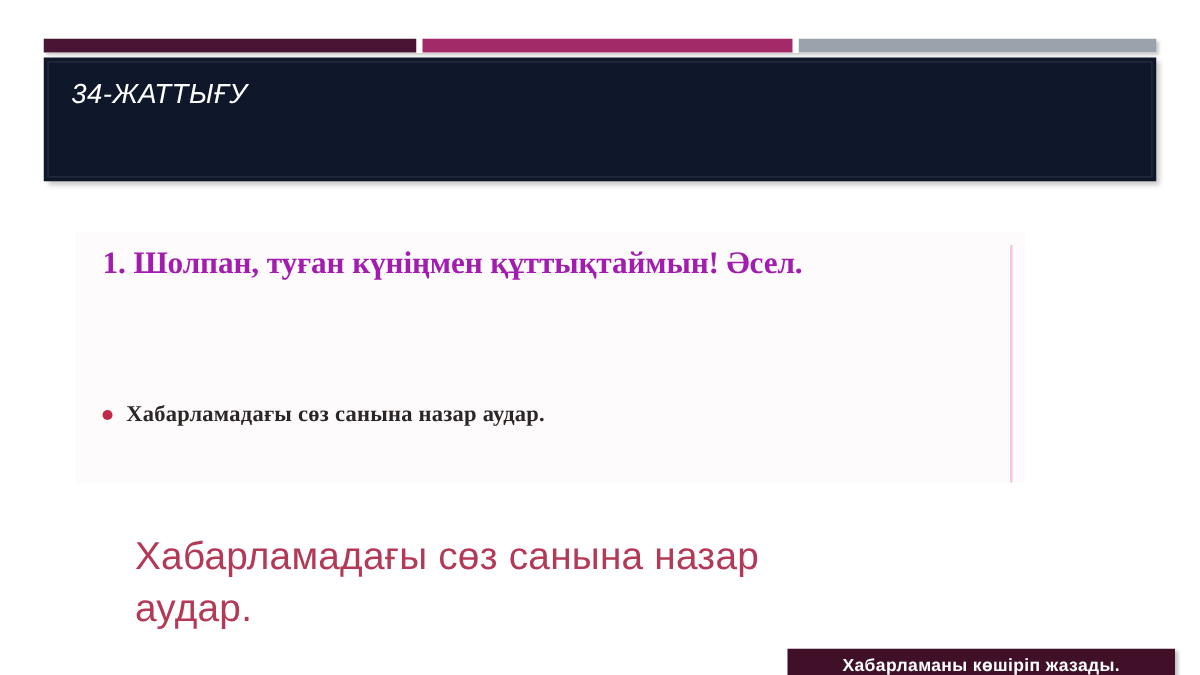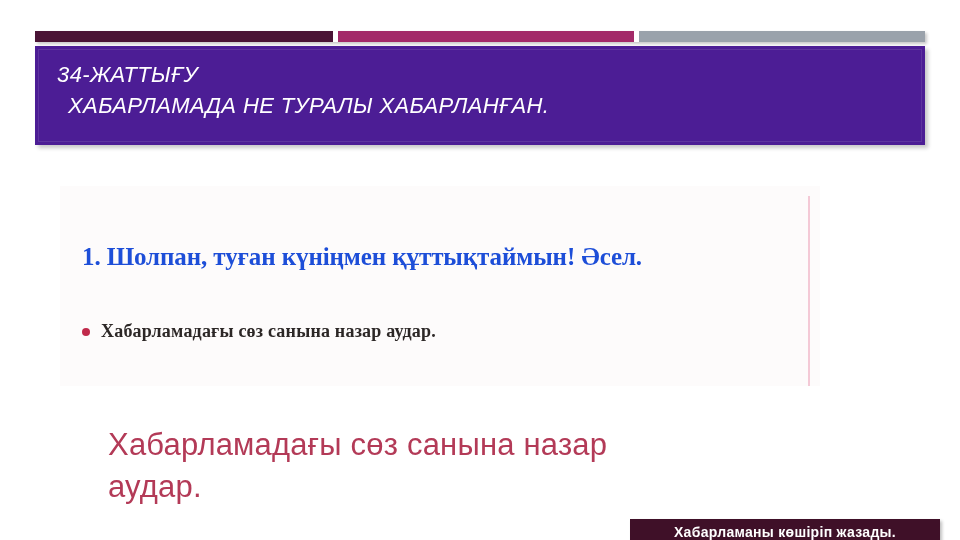--- a/index.html
+++ b/index.html
@@ -31,21 +31,21 @@
   #deco-seg-accent { width: 297px; background: #a32a69; margin-left: 5px; }
   #deco-seg-gray   { width: 288px; background: #9aa2ab; margin-left: 5px; }
 
   
   #title-band {
     position: absolute;
     left: 35px;
     top: 46px;
     width: 890px;
     height: 99px;
-    background: #4c1d95;
+    background: #0f172a;
     box-shadow: 3px 3px 4px rgba(0,0,0,0.22);
     box-sizing: border-box;
     padding: 13px 0 0 22px;
   }
   #title-band::after {
     content: "";
     position: absolute;
     left: 3px; top: 3px; right: 3px; bottom: 3px;
     border: 1px solid rgba(255,255,255,0.10);
     pointer-events: none;
@@ -84,25 +84,24 @@
     left: 22px;
     top: 6px;
     margin: 0;
     padding: 0;
     list-style: none;
   }
   .excerpt-item {
     font-family: "Liberation Serif", serif;
     font-size: 25px;
     font-weight: 700;
-    color: #1d4ed8;
+    color: #a21caf;
     line-height: 1.53;
     white-space: nowrap;
     letter-spacing: -0.1px;
-    margin-top: 46px;
   }
   #excerpt-note-row {
     position: absolute;
     left: 22px;
     top: 135px;
     display: flex;
     align-items: center;
   }
   #excerpt-bullet {
     width: 8px;
@@ -163,21 +162,20 @@
 <body>
 
 <div id="deco-bar">
   <div class="deco-seg" id="deco-seg-dark"></div>
   <div class="deco-seg" id="deco-seg-accent"></div>
   <div class="deco-seg" id="deco-seg-gray"></div>
 </div>
 
 <div id="title-band">
   <div class="title-line" id="title-line-1">34-ЖАТТЫҒУ</div>
-  <div class="title-line" id="title-line-2">ХАБАРЛАМАДА НЕ ТУРАЛЫ ХАБАРЛАНҒАН.</div>
 </div>
 
 <div id="excerpt">
   <div id="excerpt-divider"></div>
   <ol id="excerpt-list">
     <li class="excerpt-item">1. Шолпан, туған күніңмен құттықтаймын! Әсел.</li>
   </ol>
   <div id="excerpt-note-row">
     <span id="excerpt-bullet"></span>
     <span id="excerpt-note-text">Хабарламадағы сөз санына назар аудар.</span>

